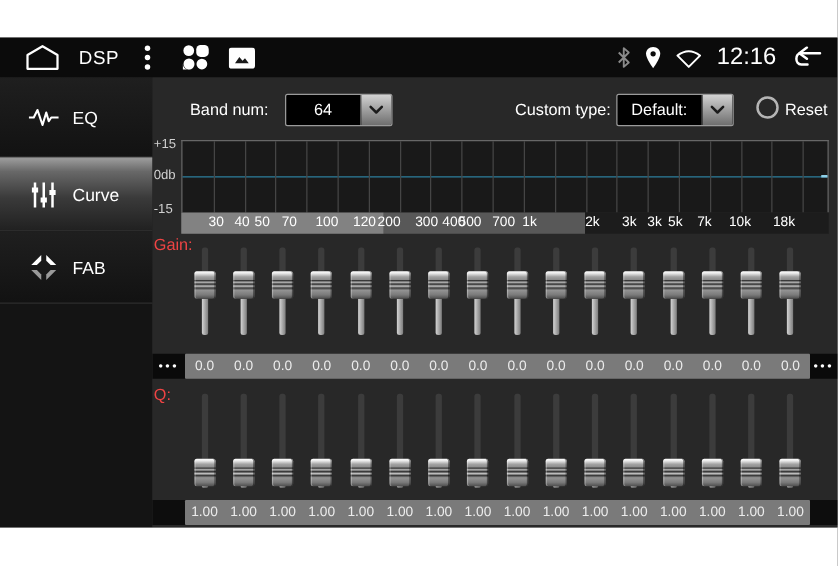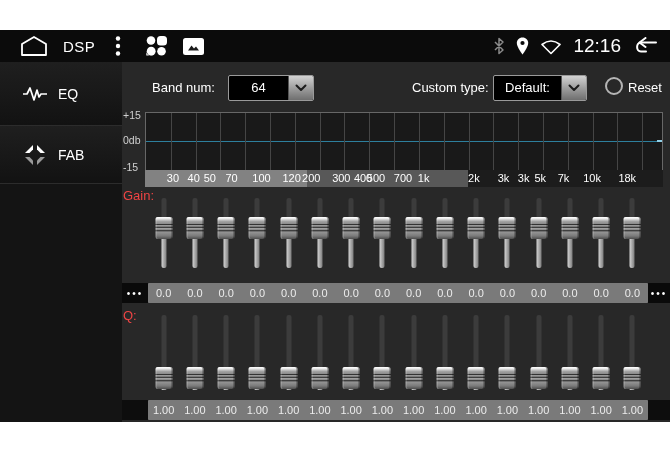--- a/index.html
+++ b/index.html
@@ -129,20 +129,35 @@
   </div>
 
   <div class="sidebar" id="sidebar">
       <div class="side-item">
         <span class="side-icon">
           <svg width="24" height="16" viewBox="0 0 24 16">
             <path d="M0 8 H4 L7 2 L11 14 L14 4 L16 11 L18 8 H24" fill="none" stroke="#fff" stroke-width="1.7" stroke-linejoin="round"></path>
           </svg>
         </span>
         <span class="side-label">EQ</span>
+      </div>
+      <div class="side-item active">
+        <span class="side-icon">
+          <svg width="20" height="22" viewBox="0 0 20 22">
+            <g stroke="#fff" stroke-width="2">
+              <line x1="3" y1="1" x2="3" y2="21"></line>
+              <line x1="10" y1="1" x2="10" y2="21"></line>
+              <line x1="17" y1="1" x2="17" y2="21"></line>
+            </g>
+            <rect x="0.5" y="5" width="5" height="4" fill="#fff"></rect>
+            <rect x="7.5" y="13" width="5" height="4" fill="#fff"></rect>
+            <rect x="14.5" y="7" width="5" height="4" fill="#fff"></rect>
+          </svg>
+        </span>
+        <span class="side-label">Curve</span>
       </div>
       <div class="side-item">
         <span class="side-icon">
           <svg width="22" height="22" viewBox="0 0 22 22">
             <polygon points="1,9 9,1 9,5.5 5.5,9" fill="#fff"></polygon>
             <polygon points="13,1 21,9 16.5,9 13,5.5" fill="#fff"></polygon>
             <polygon points="1,13 5.5,13 9,16.5 9,21" fill="#9a9a9a"></polygon>
             <polygon points="21,13 16.5,13 13,16.5 13,21" fill="#9a9a9a"></polygon>
           </svg>
         </span>

